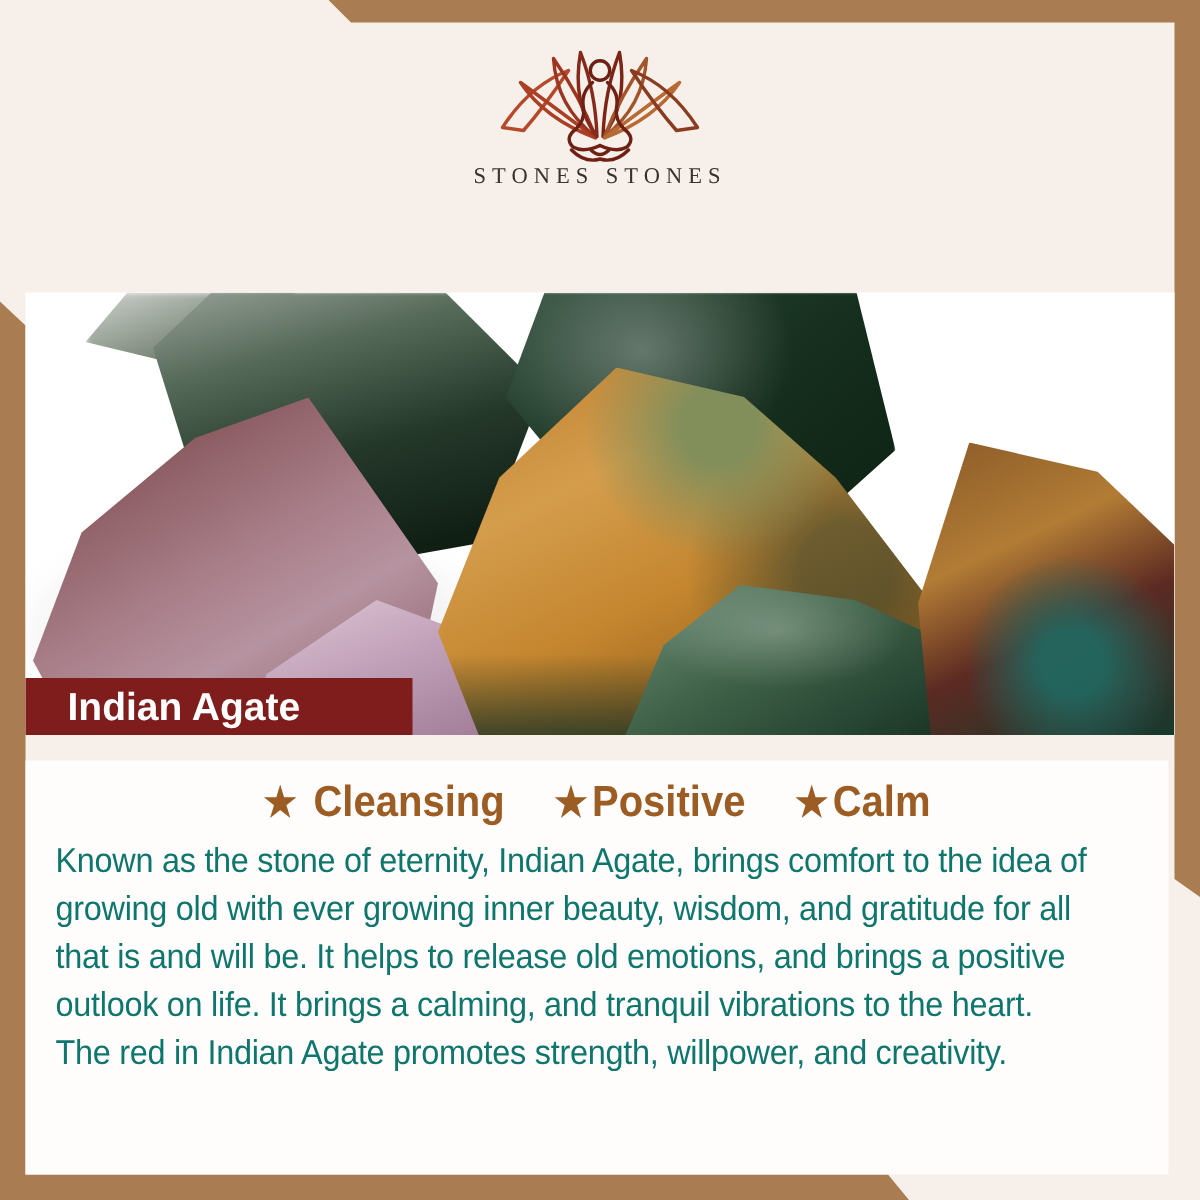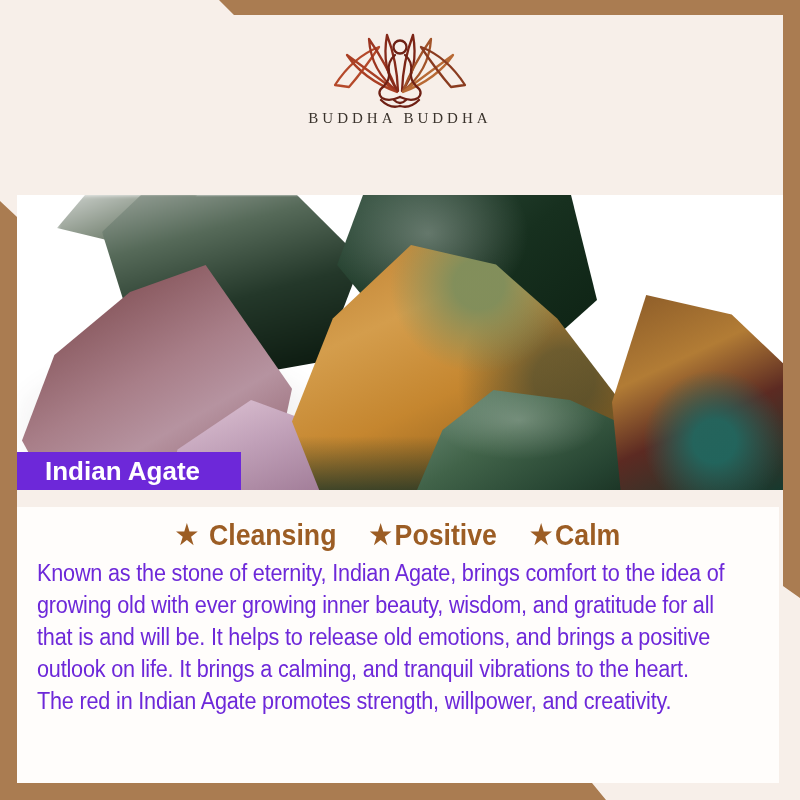--- a/index.html
+++ b/index.html
@@ -78,36 +78,36 @@
       linear-gradient(150deg,#70907a,#416349 40%,#254331 75%,#152a1d);
     filter:blur(.4px);}
   .st-rightorange{left:595px;top:100px;width:171px;height:195px;
     clip-path:polygon(20% 0,70% 10%,100% 35%,100% 100%,5% 100%,0 55%);
     background:
       radial-gradient(circle at 60% 75%,rgba(31,106,98,.9) 0 12%,transparent 40%),
       linear-gradient(155deg,#8a5a28,#b27c35 35%,#5c2a22 62%,#16392e 100%);
     filter:blur(.4px);}
   
   .photo-label{
-    position:absolute;left:17px;top:452px;width:224px;height:38px;box-sizing:border-box;
-    background:#6d28d9;color:#ffffff;font-size:26px;font-weight:bold;
+    position:absolute;left:17px;top:452px;width:258px;height:38px;box-sizing:border-box;
+    background:#7f1d1d;color:#ffffff;font-size:26px;font-weight:bold;
     line-height:38px;padding-left:28px;white-space:nowrap;
   }
   
   .content{position:absolute;left:17px;top:507px;width:762px;height:276px;background:#fffdfb;}
   .features{
     display:flex;justify-content:center;align-items:center;margin-top:10px;height:36px;
     color:#9c5d24;font-weight:bold;font-size:29px;white-space:nowrap;
     transform:scaleX(.92);transform-origin:50% 50%;
   }
   .feature{display:flex;align-items:center;}
   .feature + .feature{margin-left:36px;}
   .star{font-size:27px;margin-right:3px;}
   .feature:first-child .star{margin-right:12px;}
-  .desc{margin-top:4px;padding-left:20px;color:#6d28d9;}
+  .desc{margin-top:4px;padding-left:20px;color:#0f766e;}
   .desc .line{
     font-size:23px;line-height:32px;white-space:nowrap;
     transform:scaleX(.94);transform-origin:0 50%;letter-spacing:-.2px;
   }
 </style>
 </head>
 <body>
 
 <div class="page">
 
@@ -128,21 +128,21 @@
       <path d="M140,64 Q122,36 96,26 Q112,50 126,66 Z" stroke="#8a3c20" stroke-width="2.3"></path>
 
       <circle cx="75" cy="26" r="6.5" stroke="#6e2014" stroke-width="2.3"></circle>
       <path d="M70,34 Q62,41 64,51 Q65,59 59,65 Q51,71 57,77 Q64,81 75,76" stroke="#6e2014" stroke-width="2.3"></path>
       <path d="M80,34 Q88,41 86,51 Q85,59 91,65 Q99,71 93,77 Q86,81 75,76" stroke="#6e2014" stroke-width="2.3"></path>
       <path d="M56,79 Q65,88 75,85 Q85,88 94,79" stroke="#6e2014" stroke-width="2.3"></path>
       <path d="M69,79 Q75,85 81,79" stroke="#6e2014" stroke-width="2.3"></path>
     </svg>
   </div>
 
-  <div class="brand">BUDDHA BUDDHA</div>
+  <div class="brand">STONES STONES</div>
 
 
   <div class="photo">
     <div class="st floor-shadow"></div>
     <div class="st st-furgray"></div>
     <div class="st st-darktl"></div>
     <div class="st st-greentop"></div>
     <div class="st st-topright"></div>
     <div class="st st-purple"></div>
     <div class="st st-lavender"></div>

